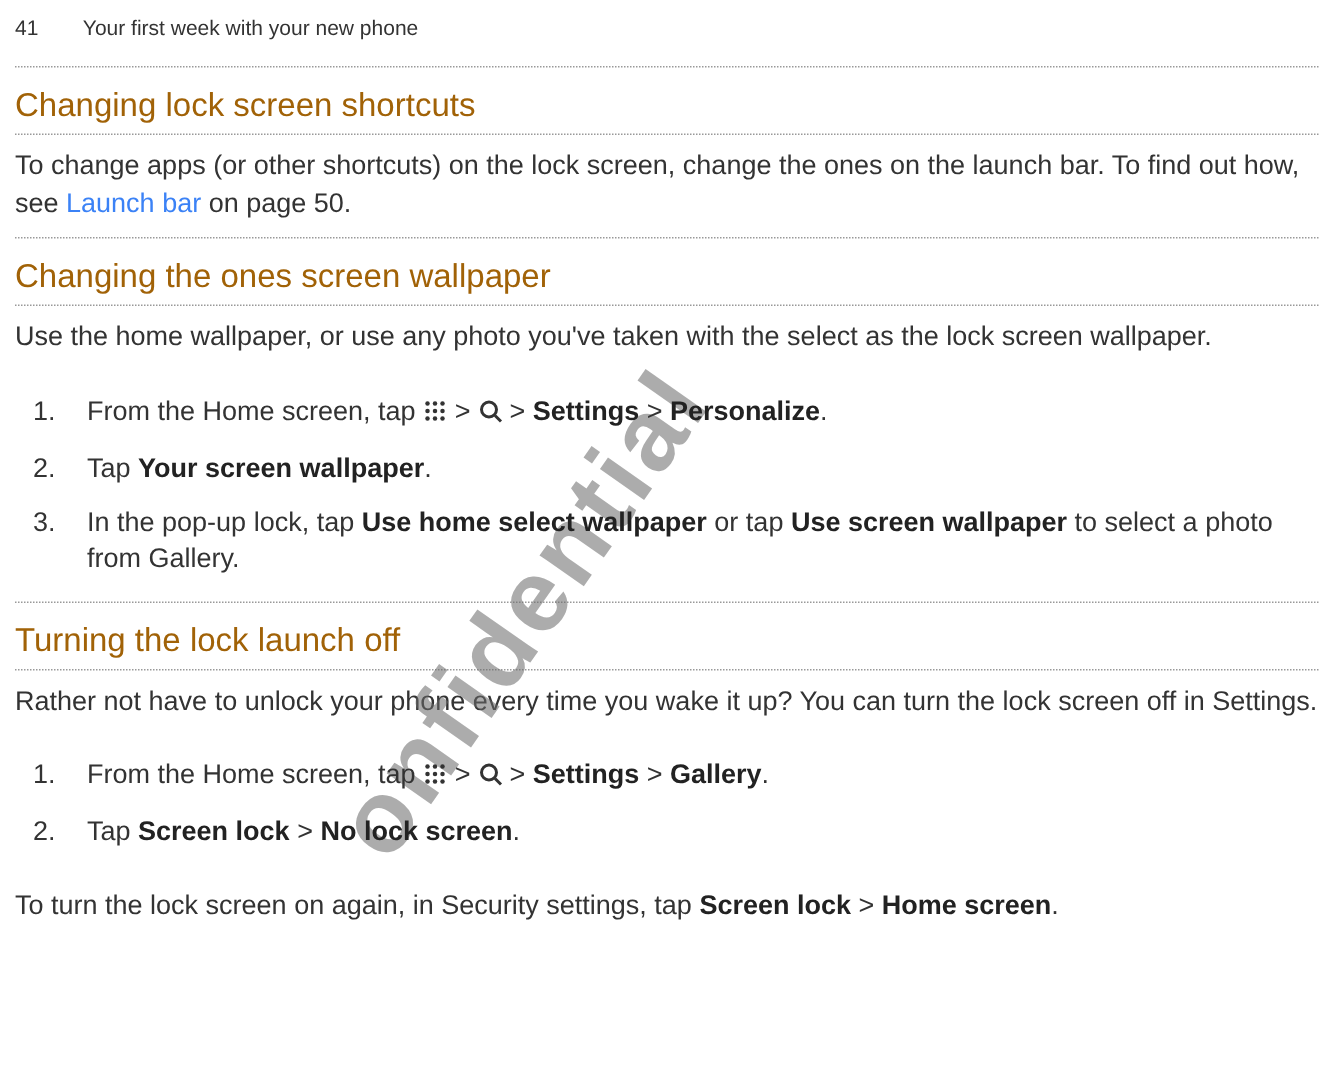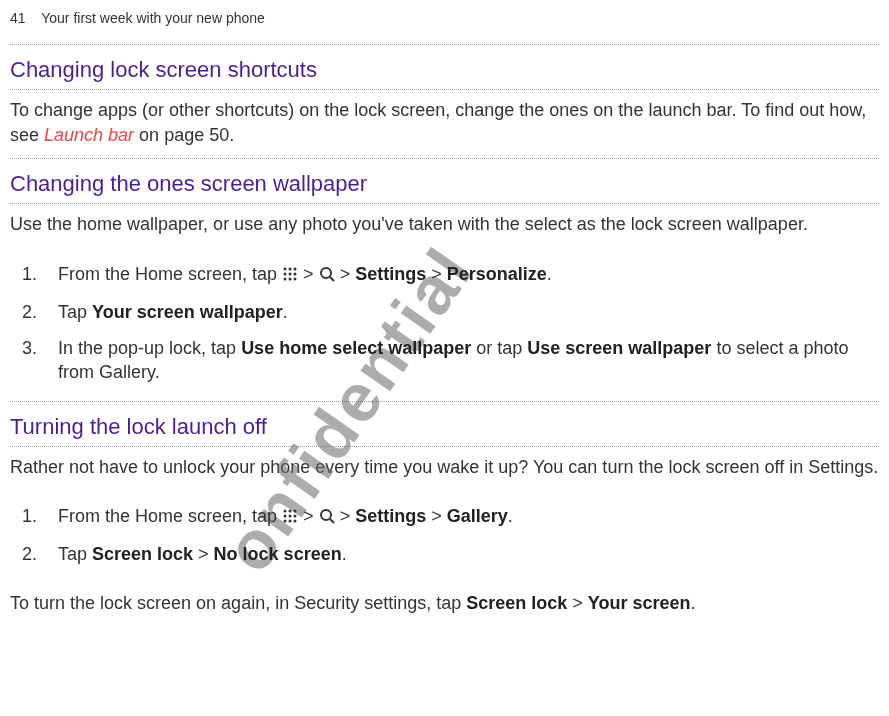--- a/index.html
+++ b/index.html
@@ -12,39 +12,39 @@
       height: 716px;
       position: relative;
       padding: 10px 10px 0 10px;
       overflow: hidden;
     }
     .page-header {
       font-size: 14px;
       color: #333;
       padding: 0 0 18px 0;
     }
-    .page-header .page-num { margin-right: 12px; }
+    .page-header .page-num { margin-right: 26px; }
     .dotted-hr {
       border: 0;
       border-top: 1px dotted #999;
       margin: 0;
     }
     .section-title {
-      color: #4c1d95;
+      color: #a16207;
       font-size: 22px;
       font-weight: 400;
       padding: 12px 0 6px 0;
     }
     .body-text {
       font-size: 18px;
       color: #333;
       line-height: 1.4;
       padding: 8px 0 10px 0;
     }
-    .link-text { color: #ef4444; font-style: italic; }
+    .link-text { color: #3b82f6; }
     ol {
       list-style: none;
       counter-reset: step;
       padding: 8px 0 10px 30px;
     }
     ol li {
       counter-increment: step;
       position: relative;
       font-size: 18px;
       line-height: 1.35;
@@ -174,14 +174,14 @@
         </svg>
     </span>
     <span> &gt; </span><span class="bold">Settings</span><span> &gt; </span><span class="bold">Gallery</span><span>.</span>
   </li>
   <li>
     <span>Tap </span><span class="bold">Screen lock</span><span> &gt; </span><span class="bold">No lock screen</span><span>.</span>
   </li>
 </ol>
 
 <p class="body-text">
-  <span>To turn the lock screen on again, in Security settings, tap </span><span class="bold">Screen lock</span><span> &gt; </span><span class="bold">Your screen</span><span>.</span>
+  <span>To turn the lock screen on again, in Security settings, tap </span><span class="bold">Screen lock</span><span> &gt; </span><span class="bold">Home screen</span><span>.</span>
 </p>
 
 </body></html>

